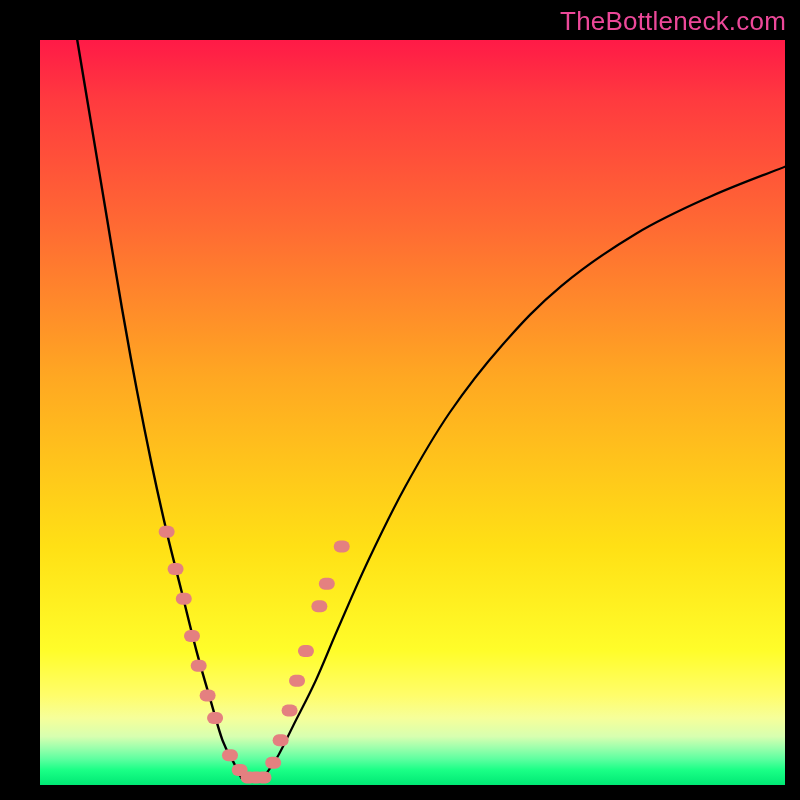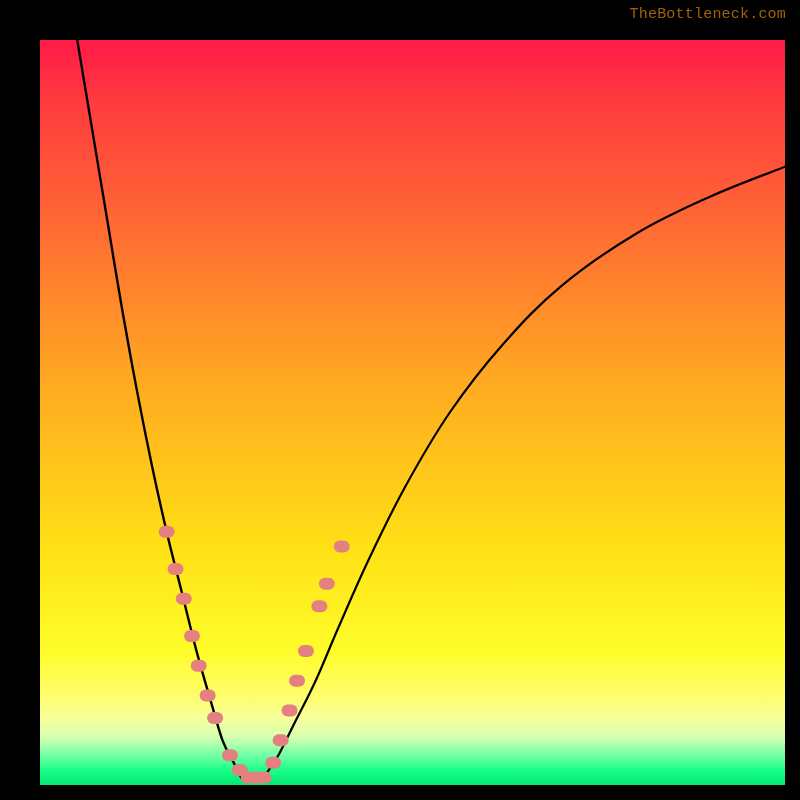--- a/index.html
+++ b/index.html
@@ -37,23 +37,23 @@
       #9cffac 95%,
       #5effa0 96.5%,
       #1aff86 98%,
       #00e874 100%
     );
   }
   .watermark {
     position: absolute;
     top: 6px;
     right: 14px;
-    font-family: Liberation Mono, monospace;
-    font-size: 15px;
-    color: #a16207;
+    font-family: Liberation Sans, sans-serif;
+    font-size: 26px;
+    color: #ec4899;
     letter-spacing: 0.2px;
   }
   svg.curves {
     position: absolute;
     left: 0;
     top: 0;
     width: 745px;
     height: 745px;
   }
 </style>

